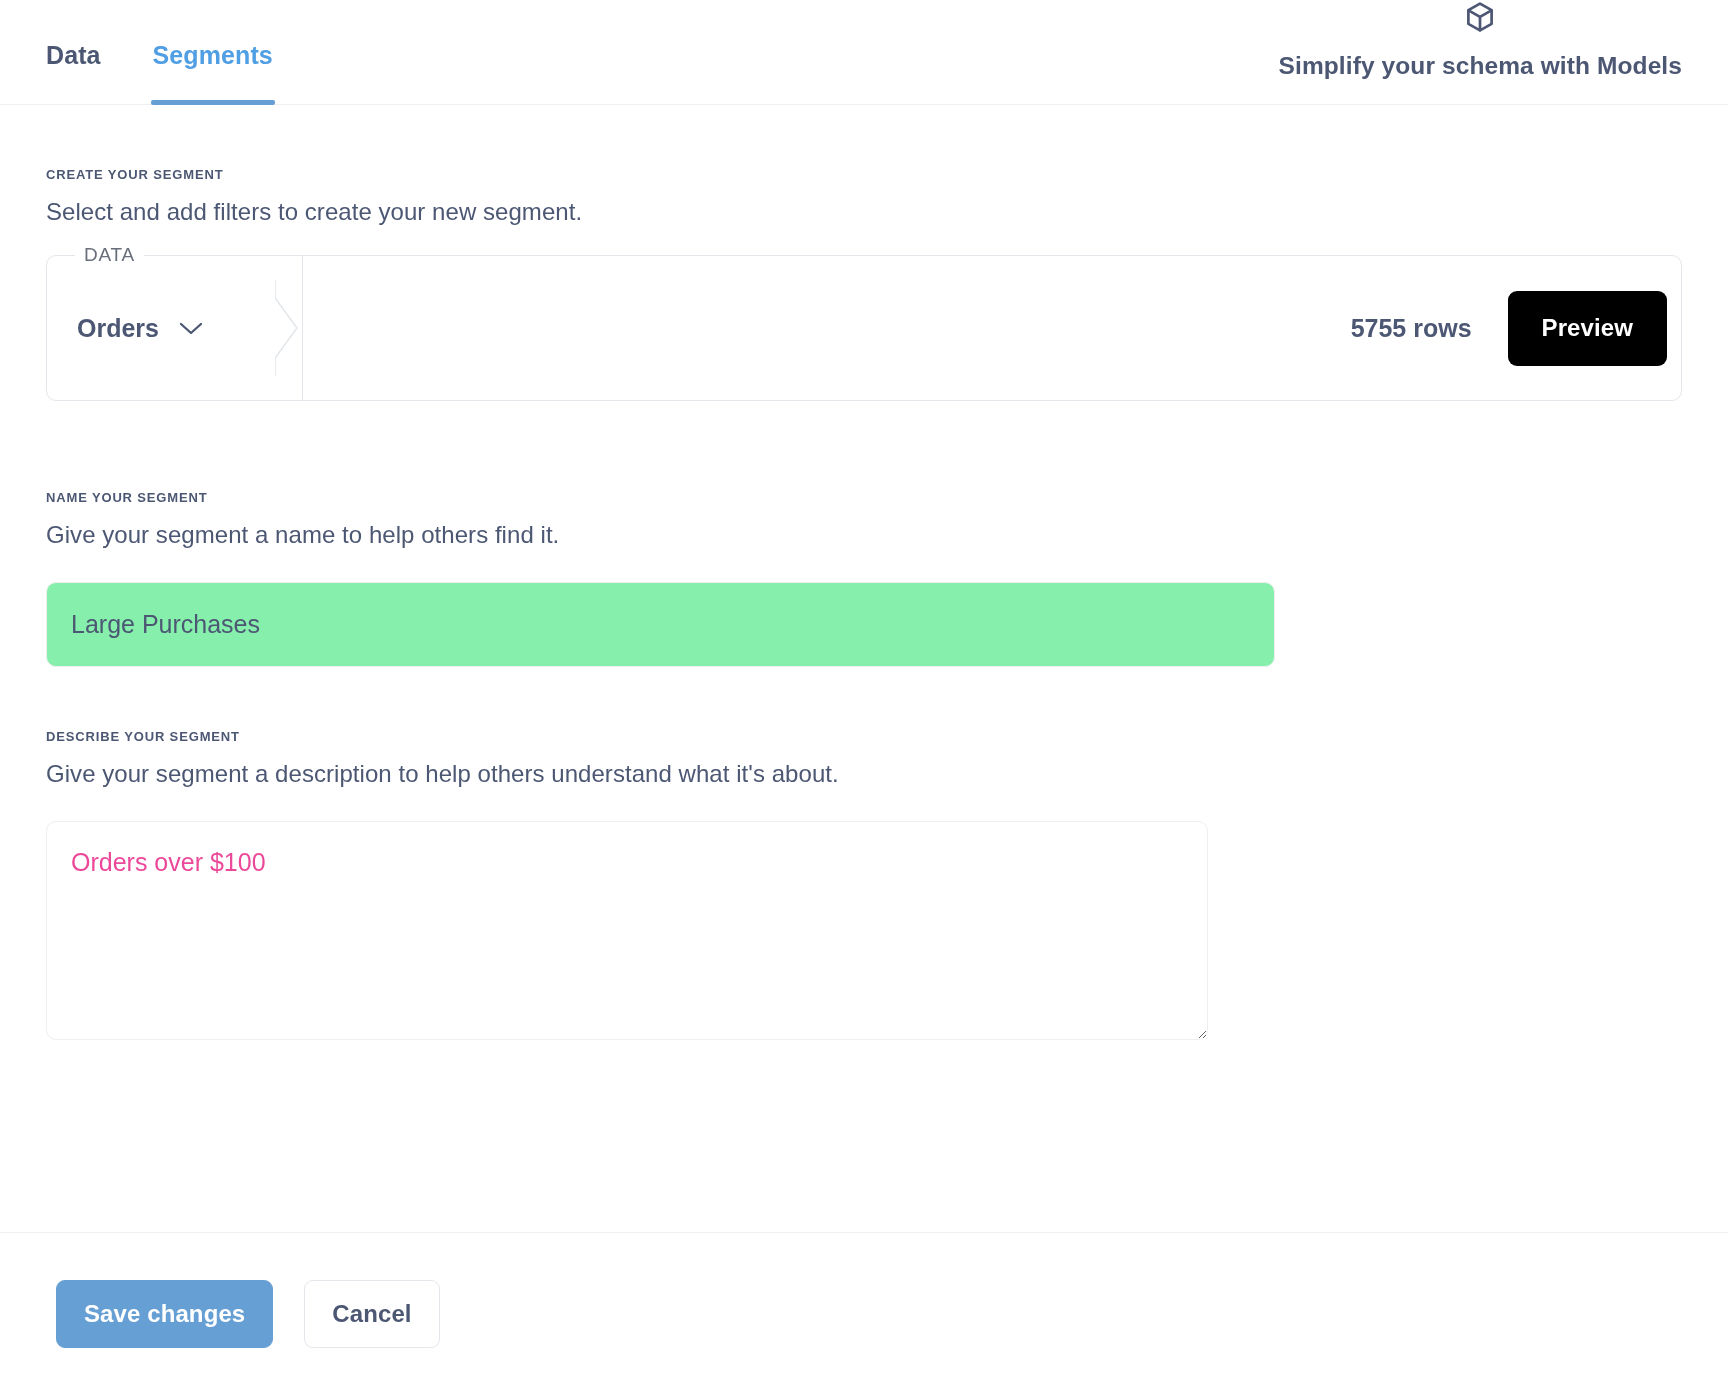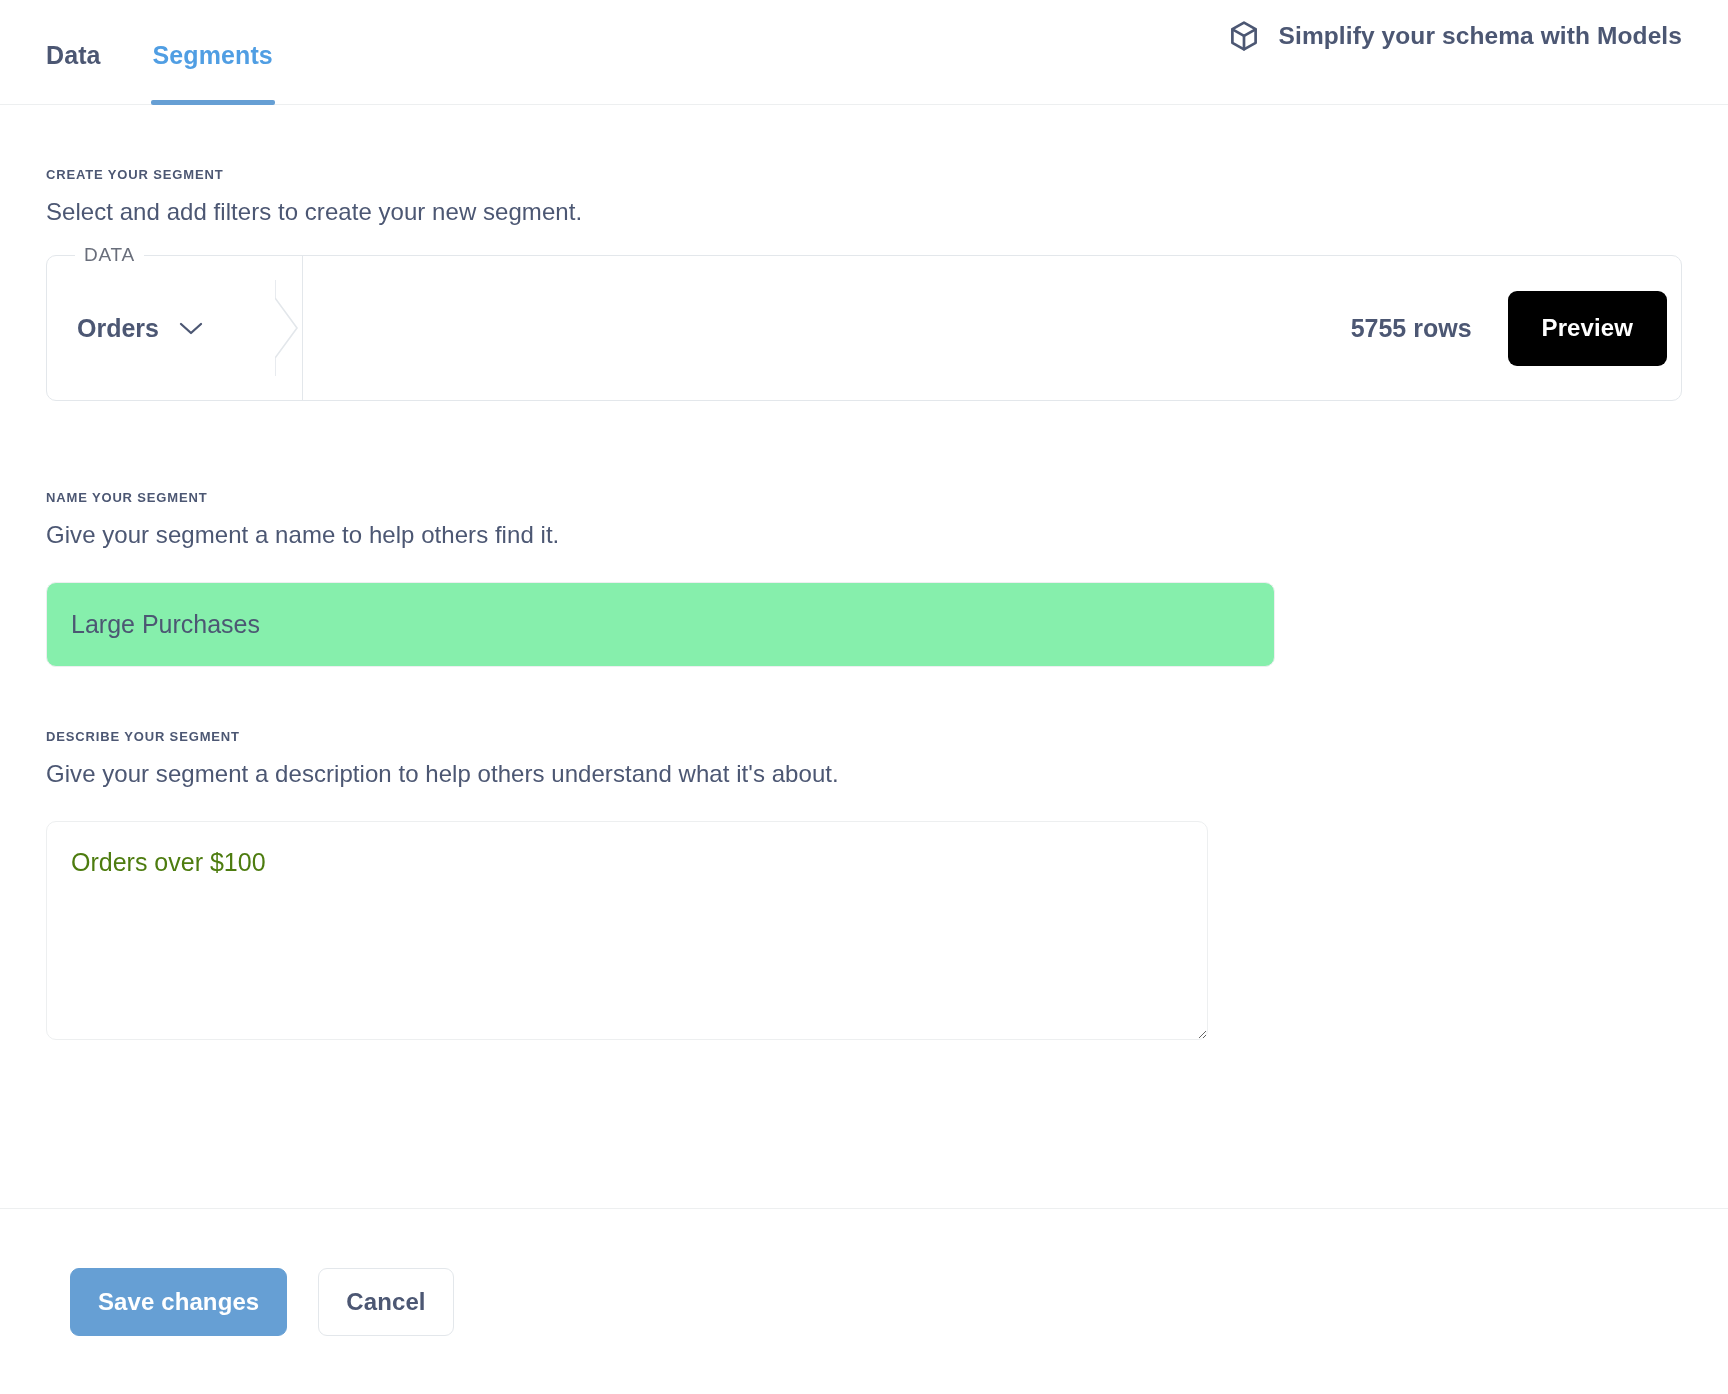--- a/index.html
+++ b/index.html
@@ -58,20 +58,21 @@
     border-radius: 2px;
   }
   .header-right {
     margin-left: auto;
     display: flex;
     align-items: center;
     gap: 18px;
     height: 105px;
     padding-bottom: 34px;
     cursor: pointer;
+    flex-direction: column;
   }
   .models-label {
     font-size: 24.5px;
     font-weight: bold;
     color: #4C5773;
     letter-spacing: 0.1px;
     white-space: nowrap;
   }
   .cube-icon { width: 34px; height: 34px; display:block; }
 
@@ -245,36 +246,36 @@
   .text-area {
     margin-top: 33px;
     display: block;
     width: 1162px;
     height: 219px;
     border: 1px solid #EDEFF0;
     border-radius: 10px;
     background: #fff;
     font-family: "Liberation Sans", sans-serif;
     font-size: 25px;
-    color: #4d7c0f;
+    color: #ec4899;
     padding: 24px;
     outline: none;
     resize: vertical;
     line-height: 1.35;
   }
   .text-area::placeholder { color: #B8BBC3; }
 
   
   .footer {
     flex: 0 0 auto;
-    height: 186px;
+    height: 162px;
     border-top: 1px solid #EDEFF0;
     display: flex;
     align-items: center;
-    padding: 0 70px;
+    padding: 0 56px;
     gap: 31px;
   }
   .btn {
     font-family: "Liberation Sans", sans-serif;
     font-size: 24px;
     font-weight: bold;
     border-radius: 9px;
     height: 68px;
     padding: 0 27px;
     cursor: pointer;

